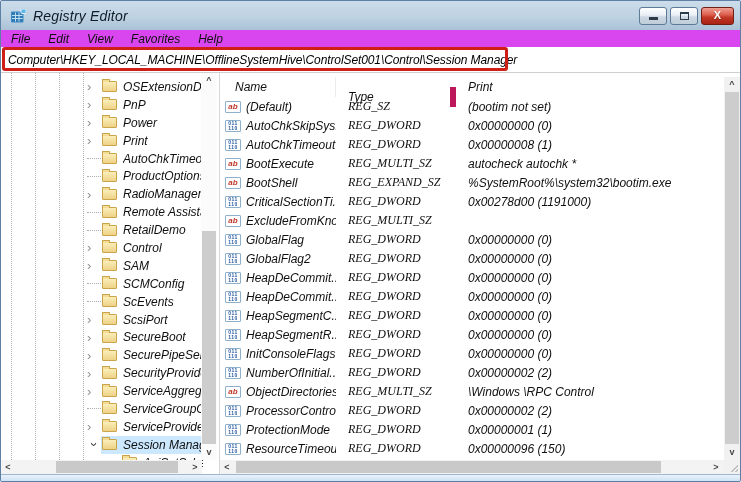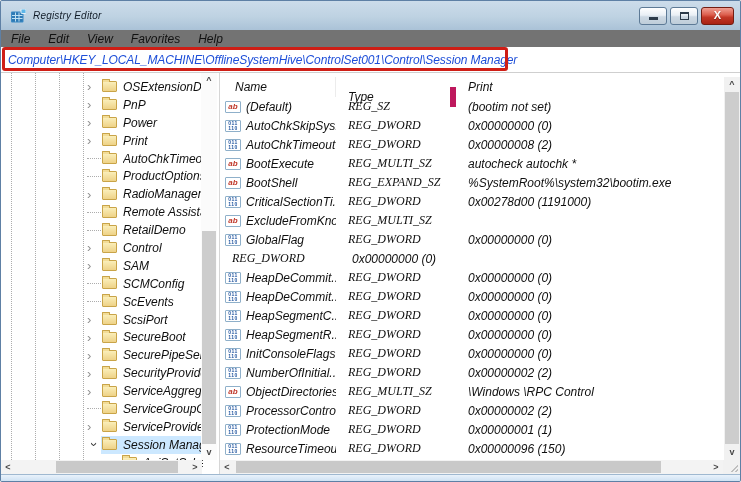--- a/index.html
+++ b/index.html
@@ -6,38 +6,38 @@
   body{font-family:"Liberation Sans",sans-serif;font-style:italic;-webkit-font-smoothing:antialiased;}
   *{box-sizing:border-box;}
 
   .window{width:741px;height:482px;position:relative;background:#fff;border:1px solid #5e80a5;
     box-shadow:inset 0 0 0 2px #cfe0f0;border-radius:2px;display:flex;flex-direction:column;overflow:hidden;}
 
   
   .titlebar{height:29px;flex:none;background:linear-gradient(180deg,#ccdcea 0%,#bed2e2 55%,#aac2d7 100%);
     display:flex;align-items:center;padding:0 6px 0 9px;gap:7px;}
   .app-icon{width:16px;height:14px;flex:none;display:block;}
-  .title-text{font-size:10px;color:#111c28;letter-spacing:.2px;}
+  .title-text{font-size:14px;color:#111c28;letter-spacing:.2px;}
   .controls{margin-left:auto;display:flex;gap:3px;align-items:center;}
   .ctrl{width:28px;height:18px;border:1px solid #5d7a96;border-radius:3px;display:flex;align-items:center;justify-content:center;
     background:linear-gradient(#ffffff,#e9eff5 45%,#ccd8e3 55%,#bfcdd9);cursor:default;}
   .ctrl.close{width:33px;border-color:#731d12;background:linear-gradient(#efa093,#dd5f4e 42%,#c23726 58%,#a92314);}
   .g-min{width:9px;height:3px;background:#2c3b4a;margin-top:6px;}
   .g-max{width:9px;height:8px;border:1px solid #2c3b4a;border-top-width:2px;background:transparent;}
   .g-close{color:#fff;font-style:normal;font-weight:bold;font-size:11px;line-height:1;text-shadow:0 1px 1px rgba(0,0,0,.35);}
 
   
-  .menubar{height:17px;flex:none;background:#737373;display:flex;align-items:center;padding-left:7px;font-size:12px;color:#111;}
+  .menubar{height:17px;flex:none;background:#d946ef;display:flex;align-items:center;padding-left:7px;font-size:12px;color:#111;}
   .menu-item{padding:0 9px;cursor:default;}
   .menu-item:first-child{padding-left:3px;}
 
   
   .addressbar{height:26px;flex:none;background:#fff;position:relative;display:flex;align-items:center;
     border-bottom:1px solid #cfcfcf;padding-left:7px;}
-  .address-text{font-size:12px;color:#1d4ed8;white-space:nowrap;letter-spacing:-0.1px;}
+  .address-text{font-size:12px;color:#000000;white-space:nowrap;letter-spacing:-0.1px;}
   .red-box{position:absolute;left:1px;top:0;width:506px;height:24px;border:3px solid #cf1e16;border-radius:3px;pointer-events:none;}
 
   
   .content{flex:1;display:flex;min-height:0;background:#fff;}
 
   
   .tree-pane{width:219px;flex:none;position:relative;border-right:1px solid #d6d6d6;overflow:hidden;}
   .guide{position:absolute;top:0;bottom:14px;width:0;border-left:1px dotted #adadad;}
   .tree-items{position:absolute;top:5px;left:0;right:16px;overflow:hidden;}
   .tree-row{height:17.9px;display:flex;align-items:center;white-space:nowrap;padding-left:86px;position:relative;}
@@ -335,21 +335,21 @@
             </div>
             <div class="c-type">REG_DWORD</div>
             <div class="c-data">0x00000000 (0)</div>
           </div>
           <div class="list-row">
             <div class="c-name">
               <span class="vicon dword"></span>
               <span>AutoChkTimeout</span>
             </div>
             <div class="c-type">REG_DWORD</div>
-            <div class="c-data">0x00000008 (2)</div>
+            <div class="c-data">0x00000008 (1)</div>
           </div>
           <div class="list-row">
             <div class="c-name">
               <span class="vicon string"></span>
               <span>BootExecute</span>
             </div>
             <div class="c-type">REG_MULTI_SZ</div>
             <div class="c-data">autocheck autochk *</div>
           </div>
           <div class="list-row">
@@ -378,20 +378,24 @@
           </div>
           <div class="list-row">
             <div class="c-name">
               <span class="vicon dword"></span>
               <span>GlobalFlag</span>
             </div>
             <div class="c-type">REG_DWORD</div>
             <div class="c-data">0x00000000 (0)</div>
           </div>
           <div class="list-row">
+            <div class="c-name">
+              <span class="vicon dword"></span>
+              <span>GlobalFlag2</span>
+            </div>
             <div class="c-type">REG_DWORD</div>
             <div class="c-data">0x00000000 (0)</div>
           </div>
           <div class="list-row">
             <div class="c-name">
               <span class="vicon dword"></span>
               <span>HeapDeCommit...</span>
             </div>
             <div class="c-type">REG_DWORD</div>
             <div class="c-data">0x00000000 (0)</div>

